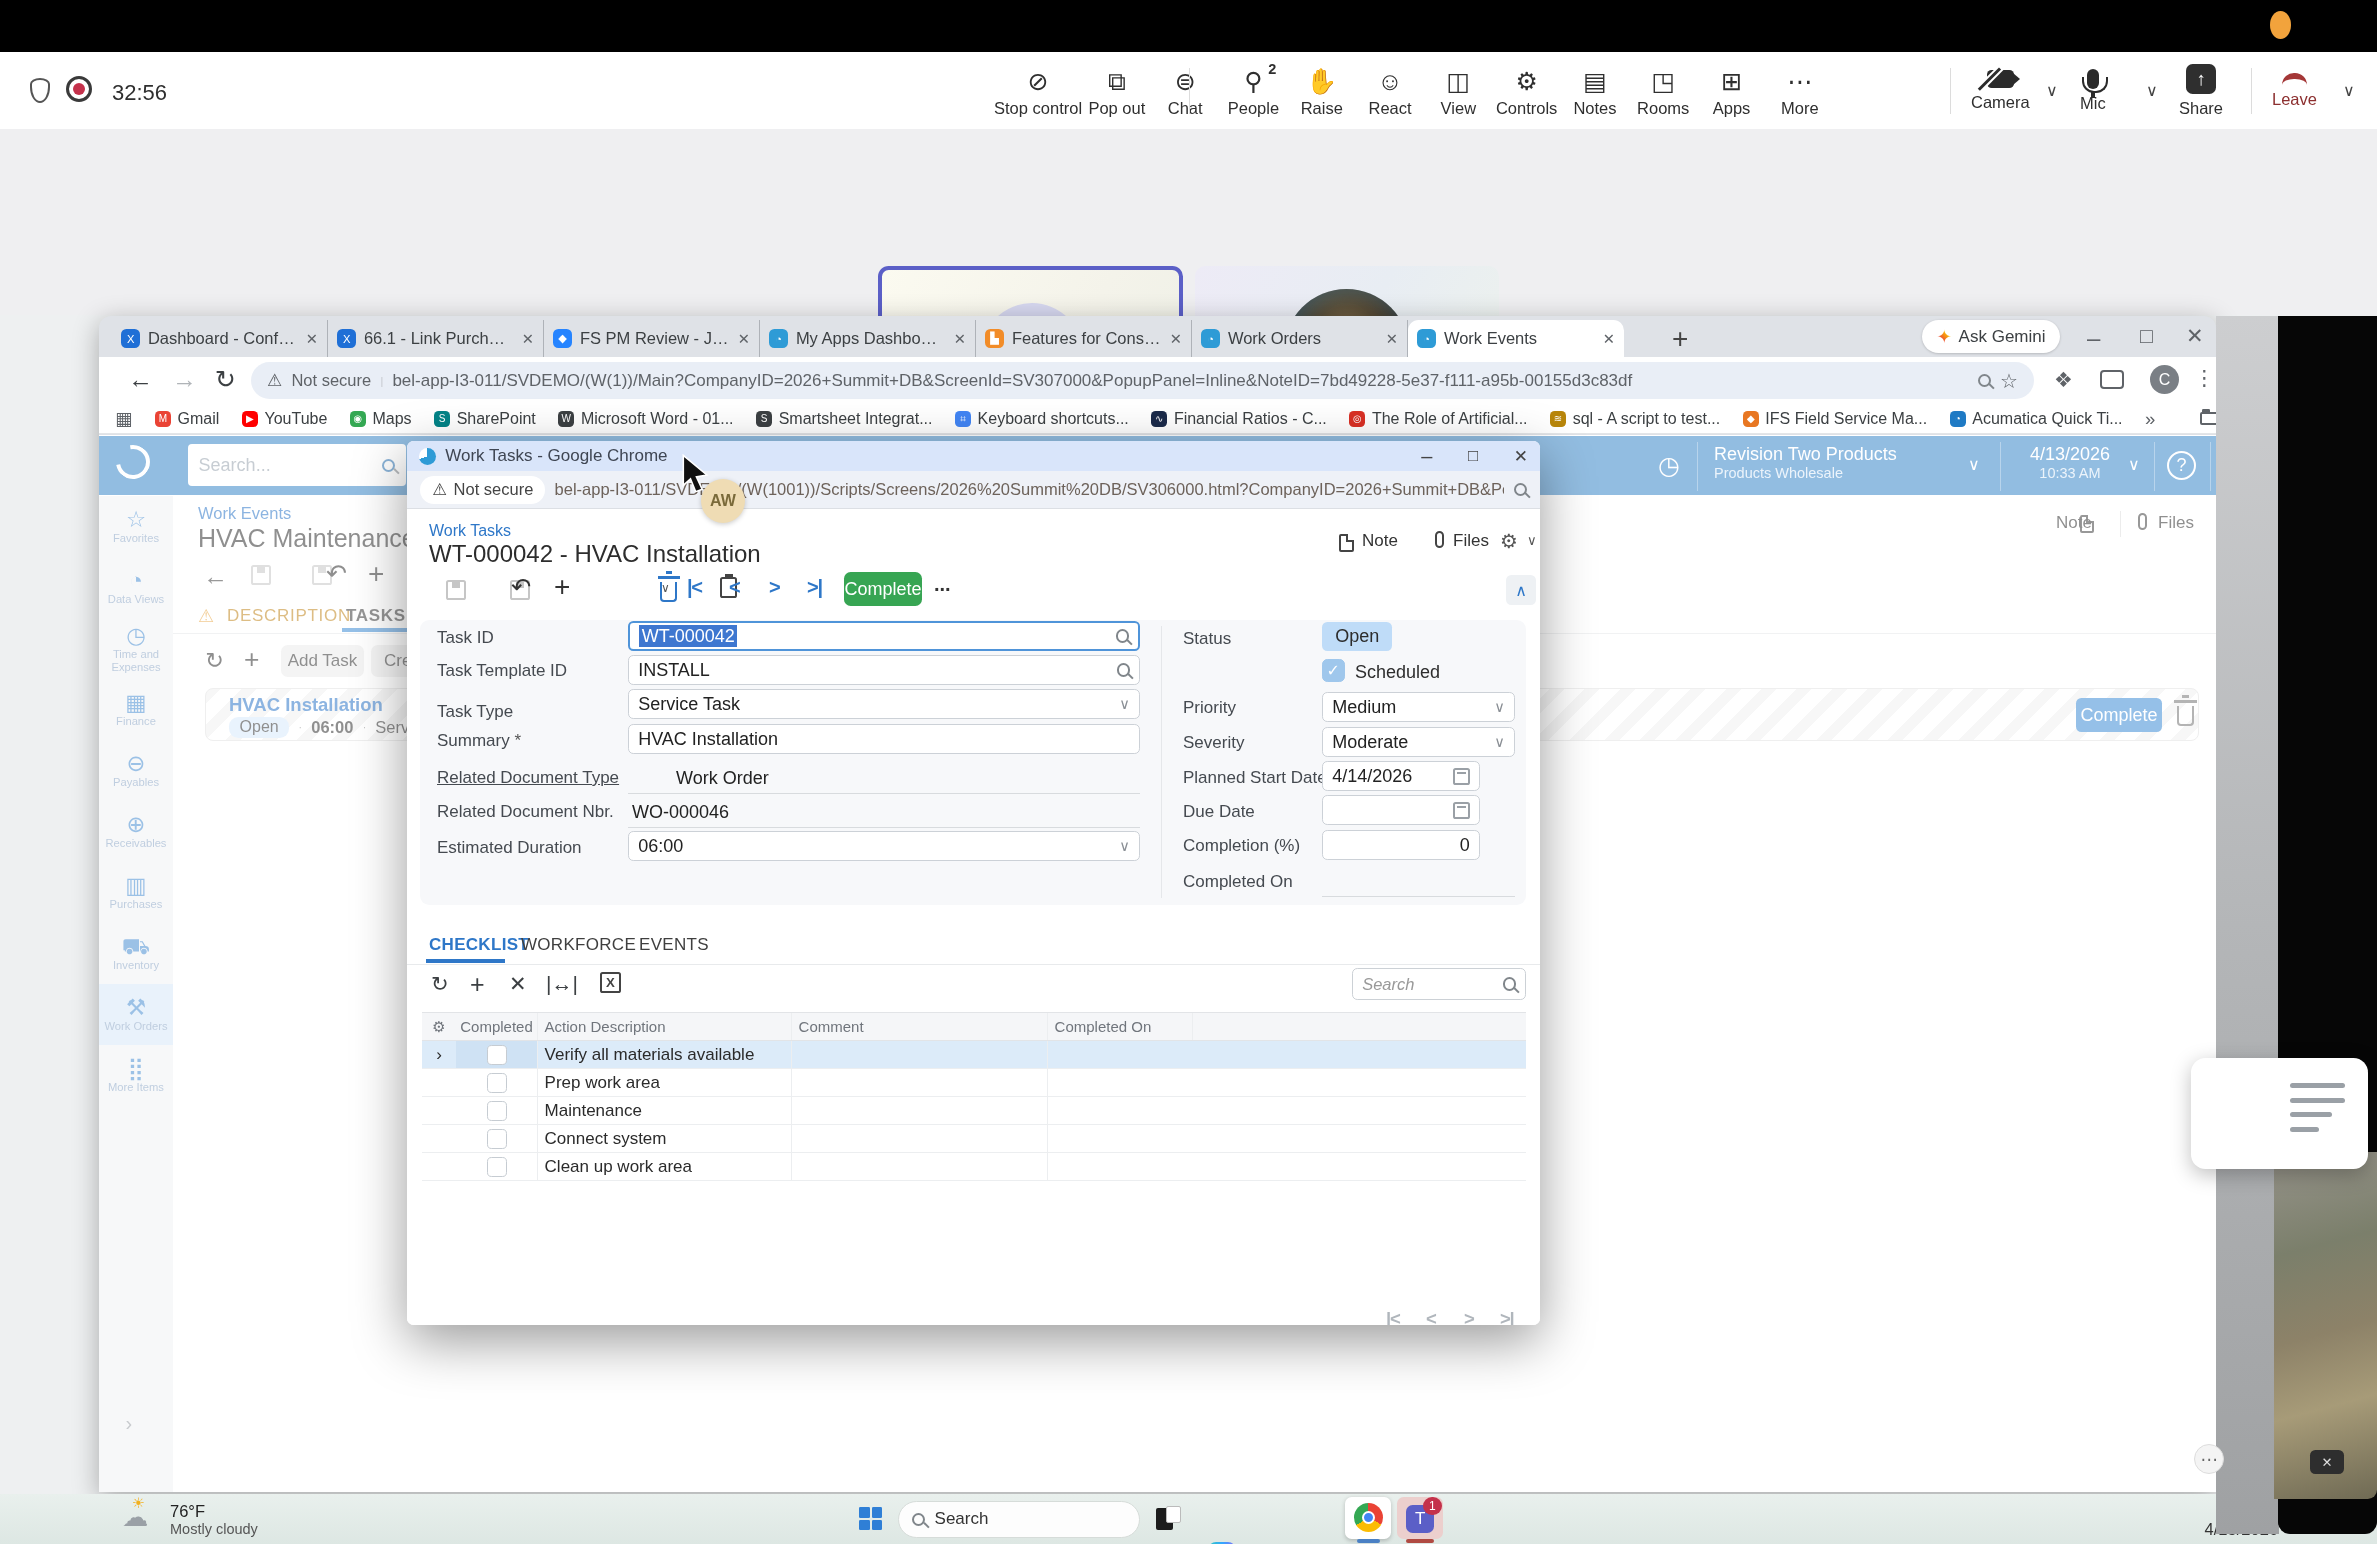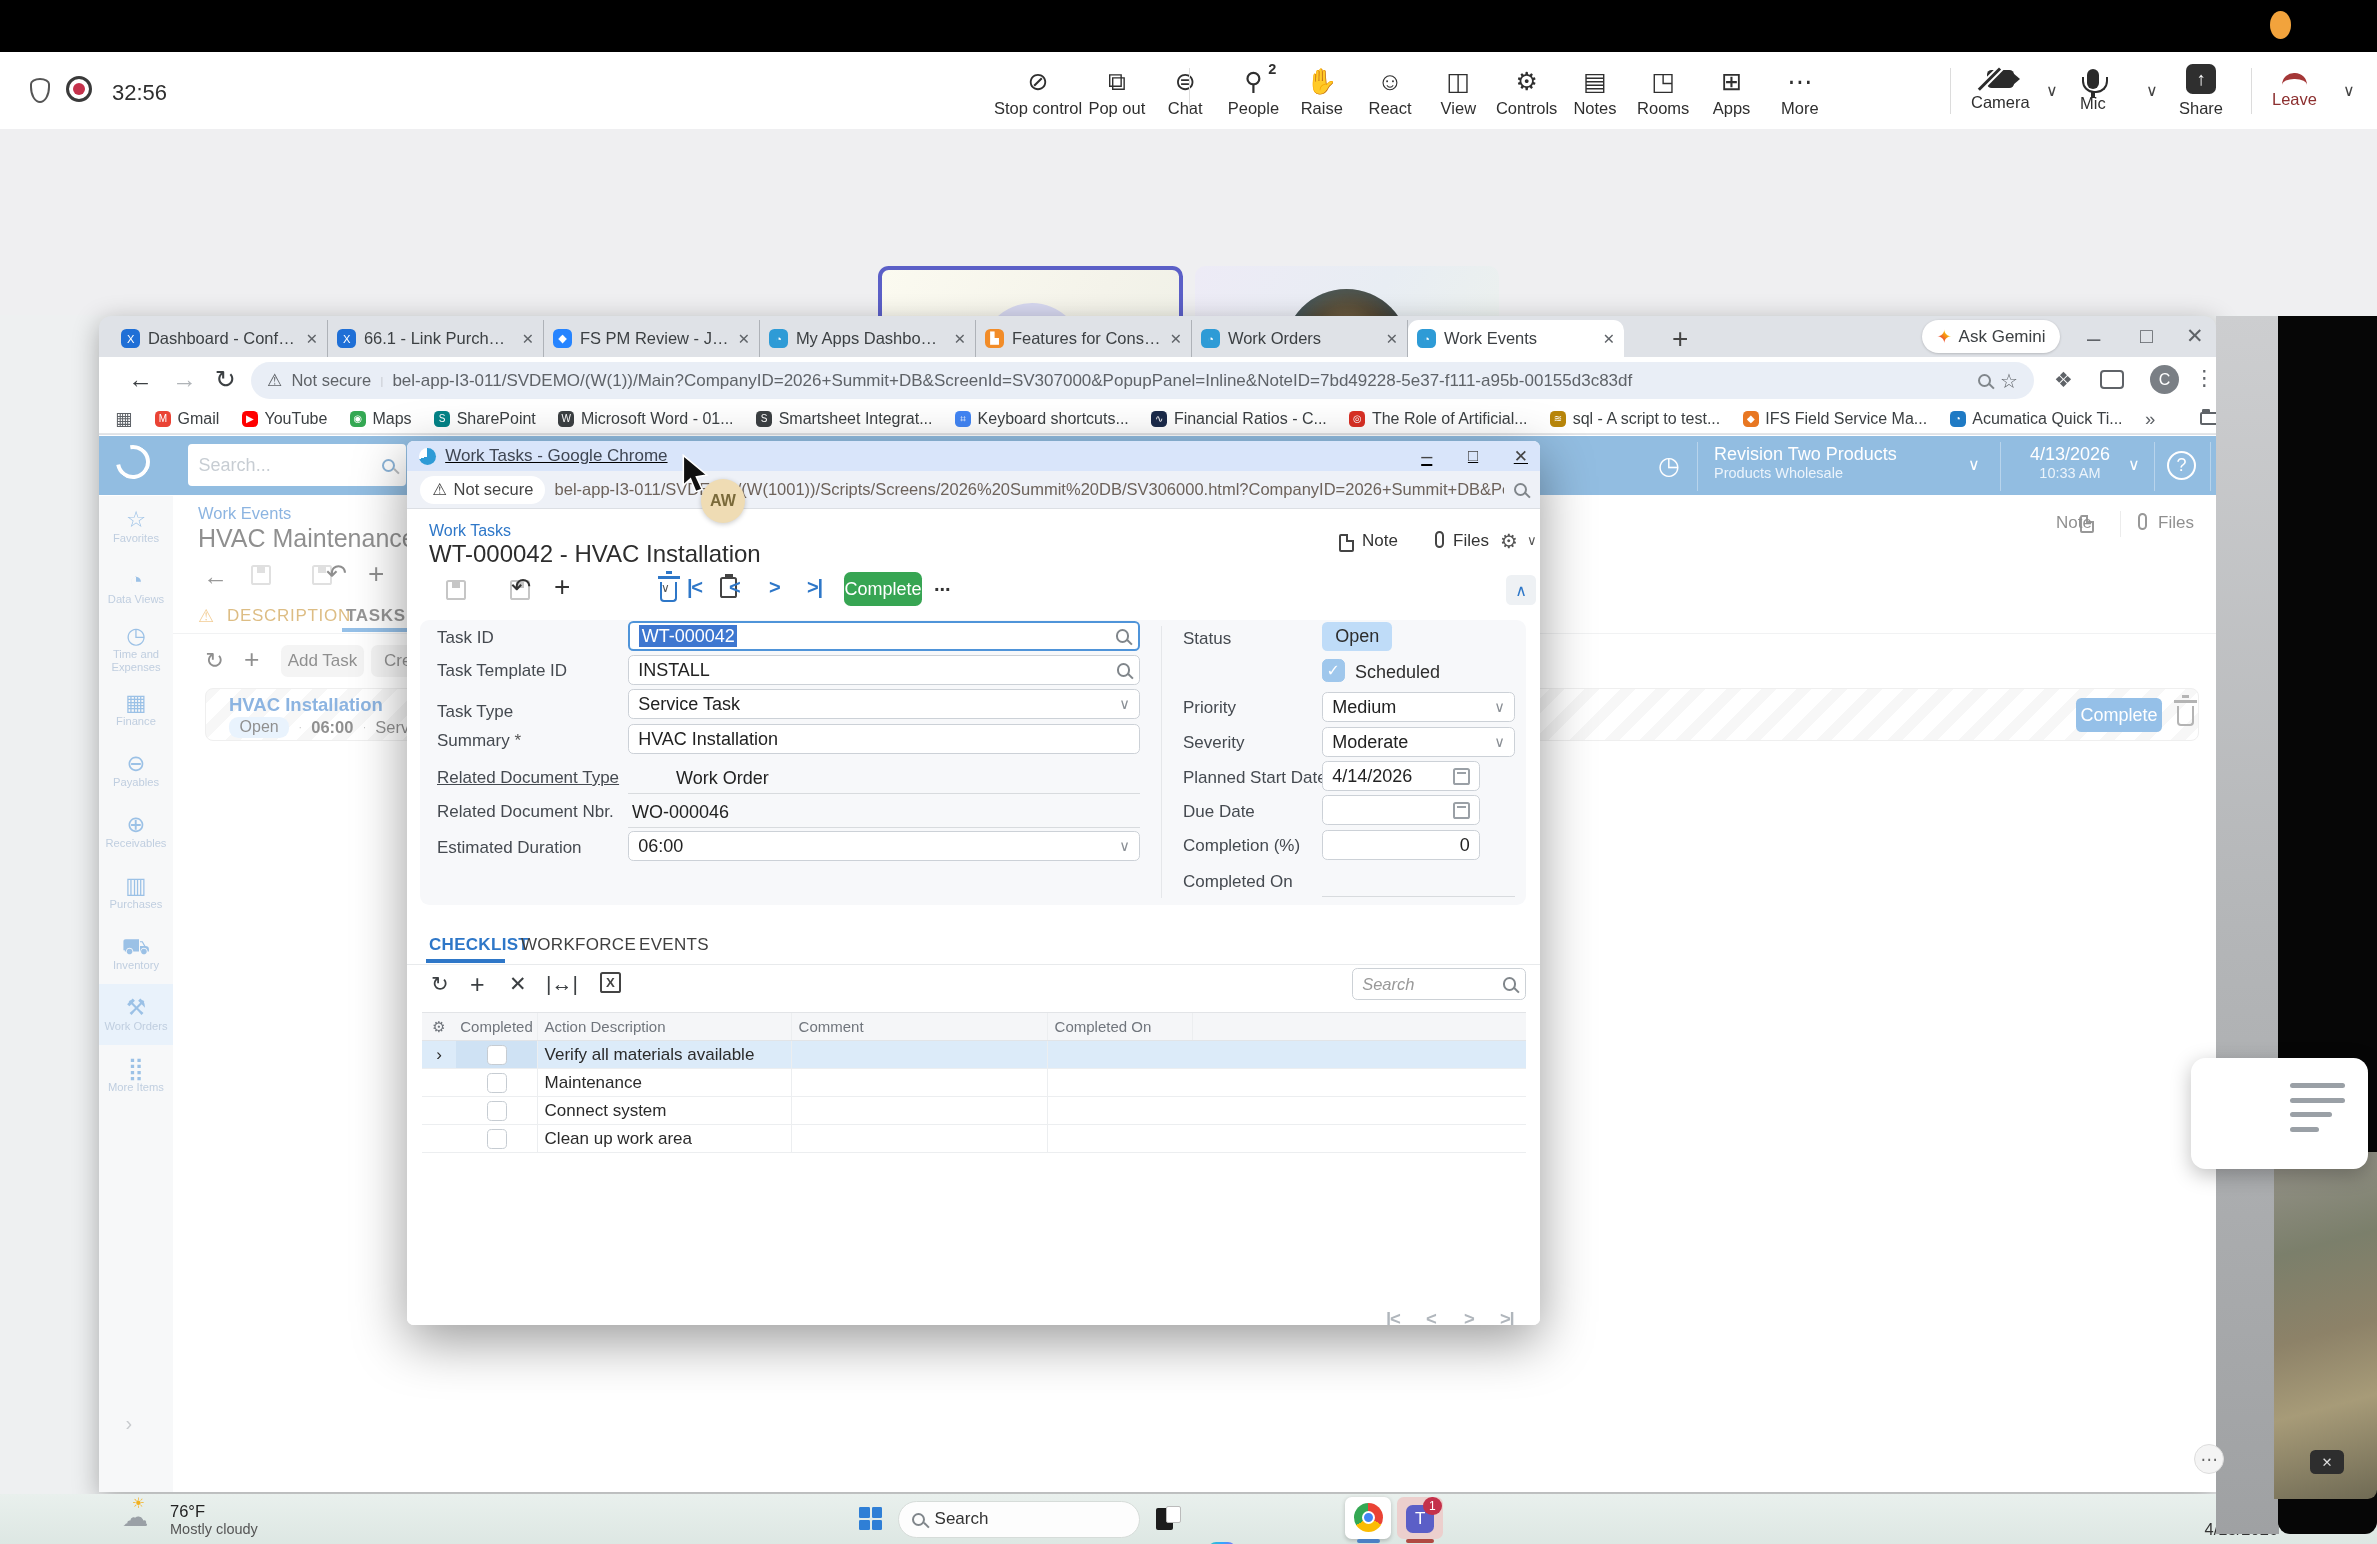--- a/index.html
+++ b/index.html
@@ -82,21 +82,21 @@
   .pill-btn{background:#ececec;border-radius:6.6px;font-size:17px;color:#333;display:inline-flex;align-items:center;justify-content:center;}
   .stripecard{background:repeating-linear-gradient(135deg,#f0f0f0 0 10.6px,#ffffff 10.6px 25px);border:0.7px solid #e2e2e2;border-radius:8px;}
   .openpill{background:#d8eafc;border-radius:9.2px;padding:1.3px 10.6px;font-size:16px;color:#333;display:inline-block;}
   .bluebtn{background:#3e8dd6;border-radius:5.3px;color:#fff;font-size:18px;display:flex;align-items:center;justify-content:center;}
   .trash{width:17px;height:20px;border:2px solid currentColor;border-top:none;border-radius:0 0 4px 4px;position:relative;display:inline-block;}
   .trash::before{content:"";position:absolute;top:-6px;left:-4.6px;right:-4.6px;height:2.6px;background:currentColor;}
   .trash::after{content:"";position:absolute;top:-10.6px;left:3.3px;right:3.3px;height:2.6px;background:currentColor;}
   .dim{left:99px;top:435px;width:2117px;height:1057px;background:rgba(255,255,255,.45);}
   
   .popup{left:407px;top:441px;width:1133px;height:884px;background:#fff;border-radius:6.6px;box-shadow:0 16px 53px rgba(0,0,0,.4);overflow:hidden;}
-  .ptitle{left:0;top:0;width:1133px;height:30px;background:#d9e5fa;display:flex;align-items:center;padding:0 12px;gap:9.2px;text-decoration:underline;}
+  .ptitle{left:0;top:0;width:1133px;height:30px;background:#d9e5fa;display:flex;align-items:center;padding:0 12px;gap:9.2px;}
   .purl{left:0;top:30px;width:1133px;height:38px;background:#eef1f7;border-bottom:0.7px solid #dcdfe4;display:flex;align-items:center;padding:0 13.2px;gap:9.2px;}
   .nspill{background:#fff;border-radius:14.5px;height:28px;display:flex;align-items:center;gap:6.6px;padding:0 12px;font-size:16.5px;color:#444;}
   .fld-label{font-size:17px;color:#454a50;}
   .inp{background:#fff;border:1.3px solid #ccd1d7;border-radius:5.3px;height:30px;display:flex;align-items:center;padding:0 9.2px;font-size:18px;color:#222;}
   .inp .sel{background:#3e77d0;color:#fff;padding:0.7px 2.6px;}
   .ddv{color:#8a8f95;font-size:14.5px;margin-left:auto;}
   .cal{width:17px;height:17px;border:2px solid #9aa0a6;border-radius:2.6px;position:relative;margin-left:auto;flex:0 0 auto;}
   .cal::before{content:"";position:absolute;top:2.6px;left:2px;right:2px;height:2px;background:#9aa0a6;}
   .uline{border-bottom:1.3px solid #d8dbde;}
   .statuspill{background:#bfdcf8;border-radius:5.3px;padding:4px 13.2px;font-size:18px;color:#2c2c2c;display:inline-block;}
@@ -730,20 +730,30 @@
               <div class="c-gut">›</div>
               <div class="c-check">
                 <span class="rowcb"></span>
               </div>
               <div class="c-act">Verify all materials available</div>
               <div class="c-com"></div>
               <div class="c-con"></div>
               <div class="c-fill" style="border-left:none;"></div>
             </div>
 
+            <div class="g-row">
+              <div class="c-gut"></div>
+              <div class="c-check">
+                <span class="rowcb"></span>
+              </div>
+              <div class="c-act">Prep work area</div>
+              <div class="c-com"></div>
+              <div class="c-con"></div>
+              <div class="c-fill" style="border-left:none;"></div>
+            </div>
 
             <div class="g-row">
               <div class="c-gut"></div>
               <div class="c-check">
                 <span class="rowcb"></span>
               </div>
               <div class="c-act">Maintenance</div>
               <div class="c-com"></div>
               <div class="c-con"></div>
               <div class="c-fill" style="border-left:none;"></div>

